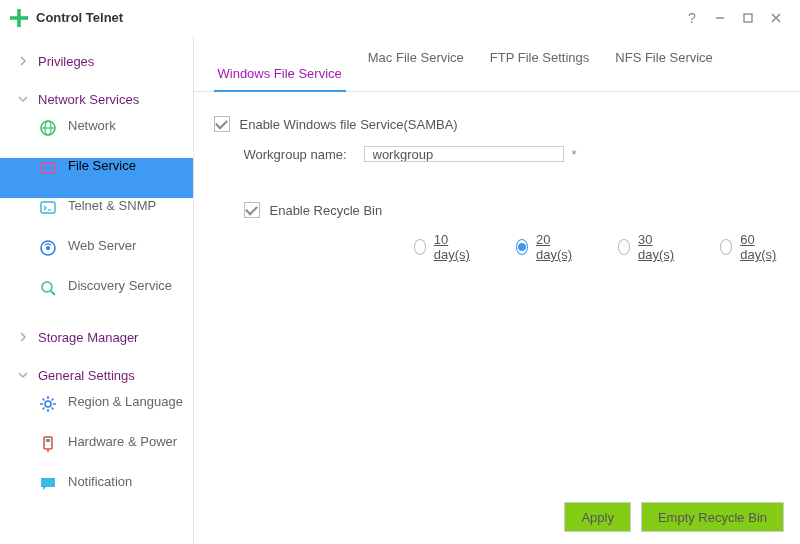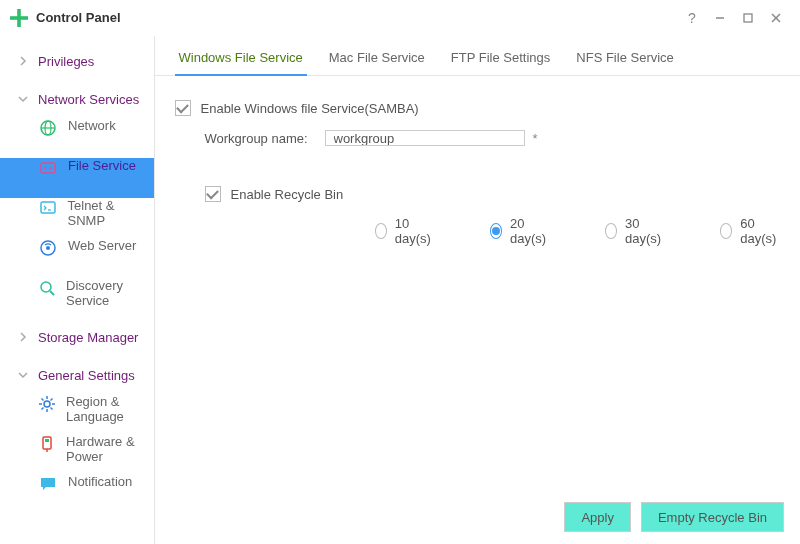--- a/index.html
+++ b/index.html
@@ -41,36 +41,36 @@
     padding: 0 12px 0 18px; color: #701a75; cursor: pointer;
   }
   .side-group .chev {
     width: 12px; display: inline-flex; margin-right: 8px; color: #aaa;
   }
   .side-group .chev svg { width: 10px; height: 10px; }
   .side-item {
     display: flex; height: 40px;
     padding-left: 38px; color: #666; cursor: pointer;
   }
-  .side-item.active { background: #3e9af2; color: #4c1d95; }
+  .side-item.active { background: #3e9af2; color: #000000; }
   .side-item .icon {
     width: 20px; height: 20px; display: inline-flex; align-items: center; justify-content: center;
     margin-right: 10px;
   }
   .side-item .icon svg { width: 18px; height: 18px; }
 
   .content { flex: 1; display: flex; flex-direction: column; position: relative; }
   .tabs {
     display: flex; gap: 18px; padding: 14px 20px 0 20px;
     border-bottom: 1px solid #e5e5e5;
   }
   .tab {
     padding: 0 4px 10px 4px; color: #666; cursor: pointer; position: relative;
   }
-  .tab.active { color: #4d7c0f; }
+  .tab.active { color: #a21caf; margin-top: 16px; }
   .tab.active::after {
     content: ""; position: absolute; left: 0; right: 0; bottom: -1px;
     height: 2px; background: #3e9af2;
   }
 
   .panel { padding: 24px 20px; flex: 1; }
   .row { display: flex; align-items: center; margin-bottom: 14px; }
   .checkbox {
     width: 16px; height: 16px; border: 1px solid #bbb; margin-right: 10px;
     display: inline-flex; align-items: center; justify-content: center; cursor: pointer;
@@ -82,57 +82,58 @@
   }
   .indent1 { padding-left: 30px; }
   .indent2 { padding-left: 30px; margin-top: 40px; }
   .fieldlabel { width: 120px; color: #555; }
   .textinput {
     width: 200px; height: 16px; border: 1px solid #ccc; padding: 0 8px;
     font-size: 13px; color: #555; outline: none;
   }
   .req { margin-left: 8px; color: #888; }
   .radios {
-    display: flex; gap: 55px; padding-left: 200px; margin-top: 10px;
+    display: flex; gap: 42px; padding-left: 200px; margin-top: 10px;
     align-items: center;
+    text-decoration: underline;
   }
   .radio {
     display: flex; align-items: center; cursor: pointer; color: #555;
   }
   .radio .dot {
     width: 16px; height: 16px; border: 1.5px solid #bbb; border-radius: 50%;
     margin-right: 8px; display: inline-flex; align-items: center; justify-content: center;
   }
   .radio.selected .dot { border-color: #3e9af2; }
   .radio.selected .dot::after {
     content: ""; width: 8px; height: 8px; border-radius: 50%; background: #3e9af2;
   }
 
   .footer {
     position: absolute; right: 16px; bottom: 12px; display: flex; gap: 10px;
   }
   .btn {
-    height: 30px; padding: 0 16px; border: 1px solid #ccc; background: #5eead4;
+    height: 30px; padding: 0 16px; border: 1px solid #ccc; background: #84cc16;
     color: #555; cursor: pointer; font-size: 13px; display: flex; align-items: center;
   }
 </style>
 </head>
 <body>
 
 <div class="window">
   <div class="titlebar">
     <div class="logo">
       <svg viewBox="0 0 10 10">
           <rect x="0" y="0" width="4" height="4" fill="#fff"></rect>
           <rect x="6" y="0" width="4" height="4" fill="#fff"></rect>
           <rect x="0" y="6" width="4" height="4" fill="#fff"></rect>
           <rect x="6" y="6" width="4" height="4" fill="#fff"></rect>
         </svg>
     </div>
-    <div class="title">Control Panel</div>
+    <div class="title">Control Telnet</div>
     <div class="spacer"></div>
     <div class="winbtn">?</div>
     <div class="winbtn">
       <svg width="12" height="12" viewBox="0 0 12 12">
           <line x1="2" y1="6" x2="10" y2="6" stroke="#888" stroke-width="1.5"></line>
         </svg>
     </div>
     <div class="winbtn">
       <svg width="12" height="12" viewBox="0 0 12 12">
           <rect x="2" y="2" width="8" height="8" fill="none" stroke="#888" stroke-width="1.3"></rect>

